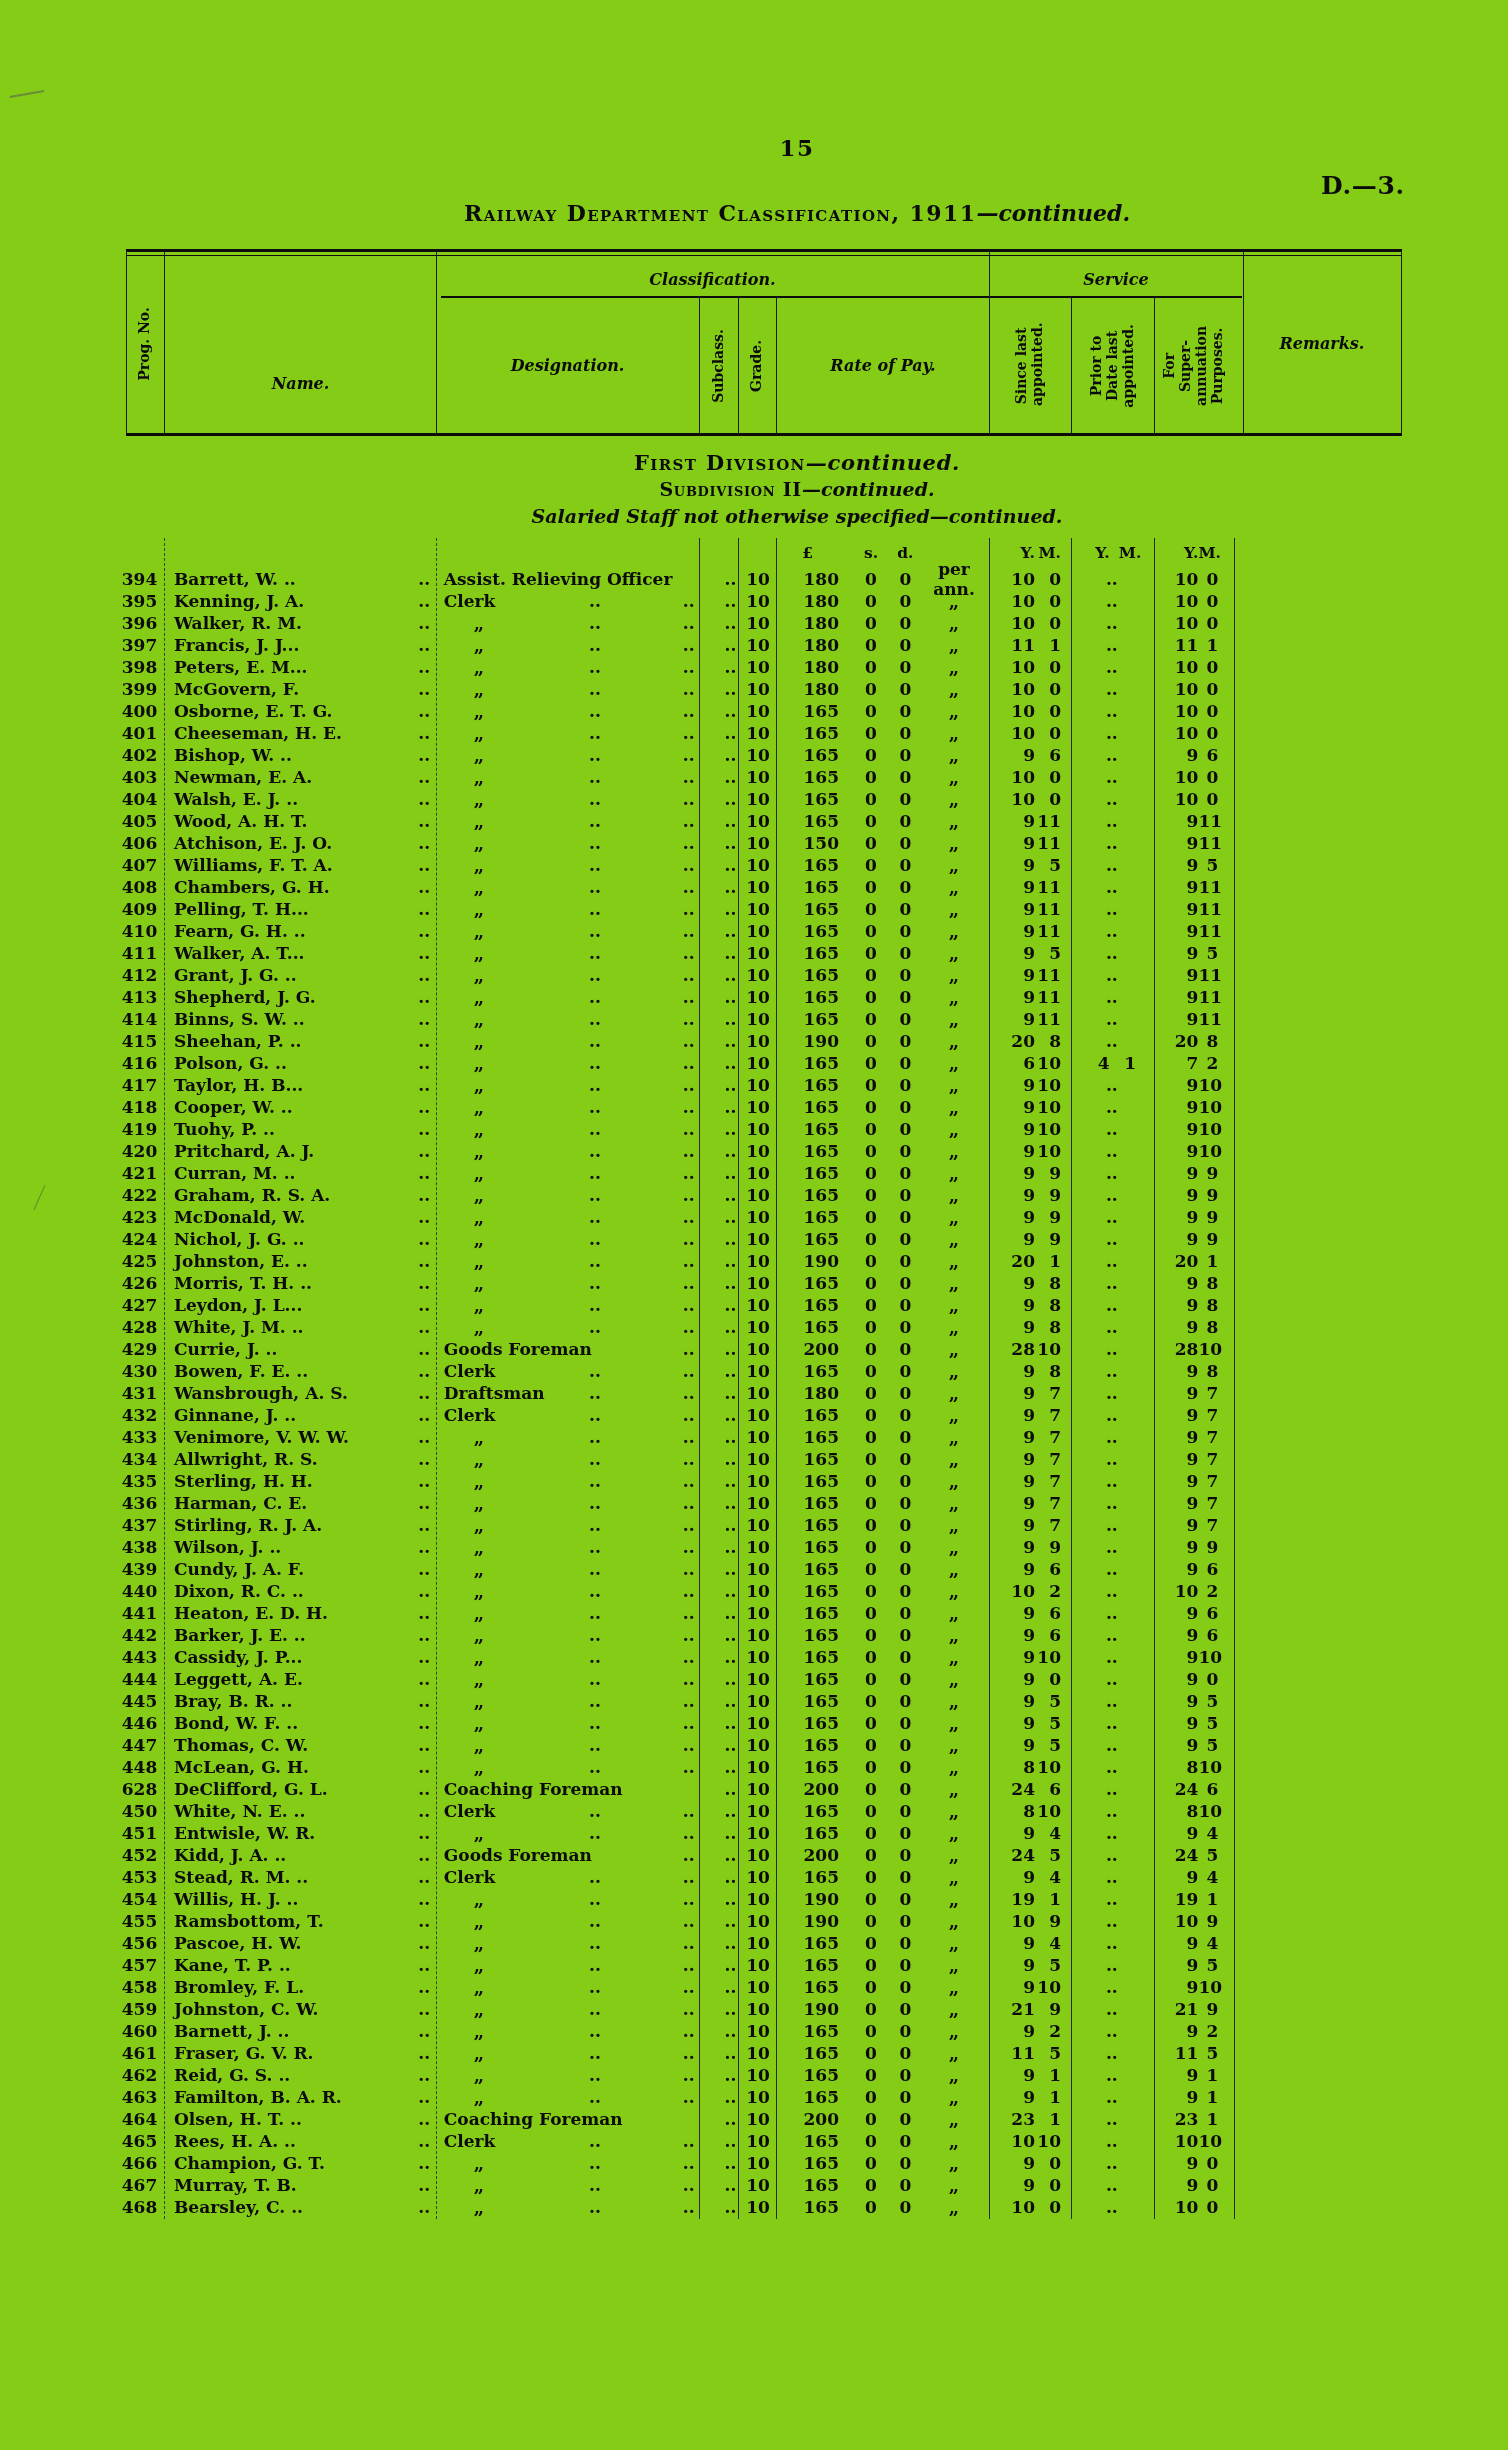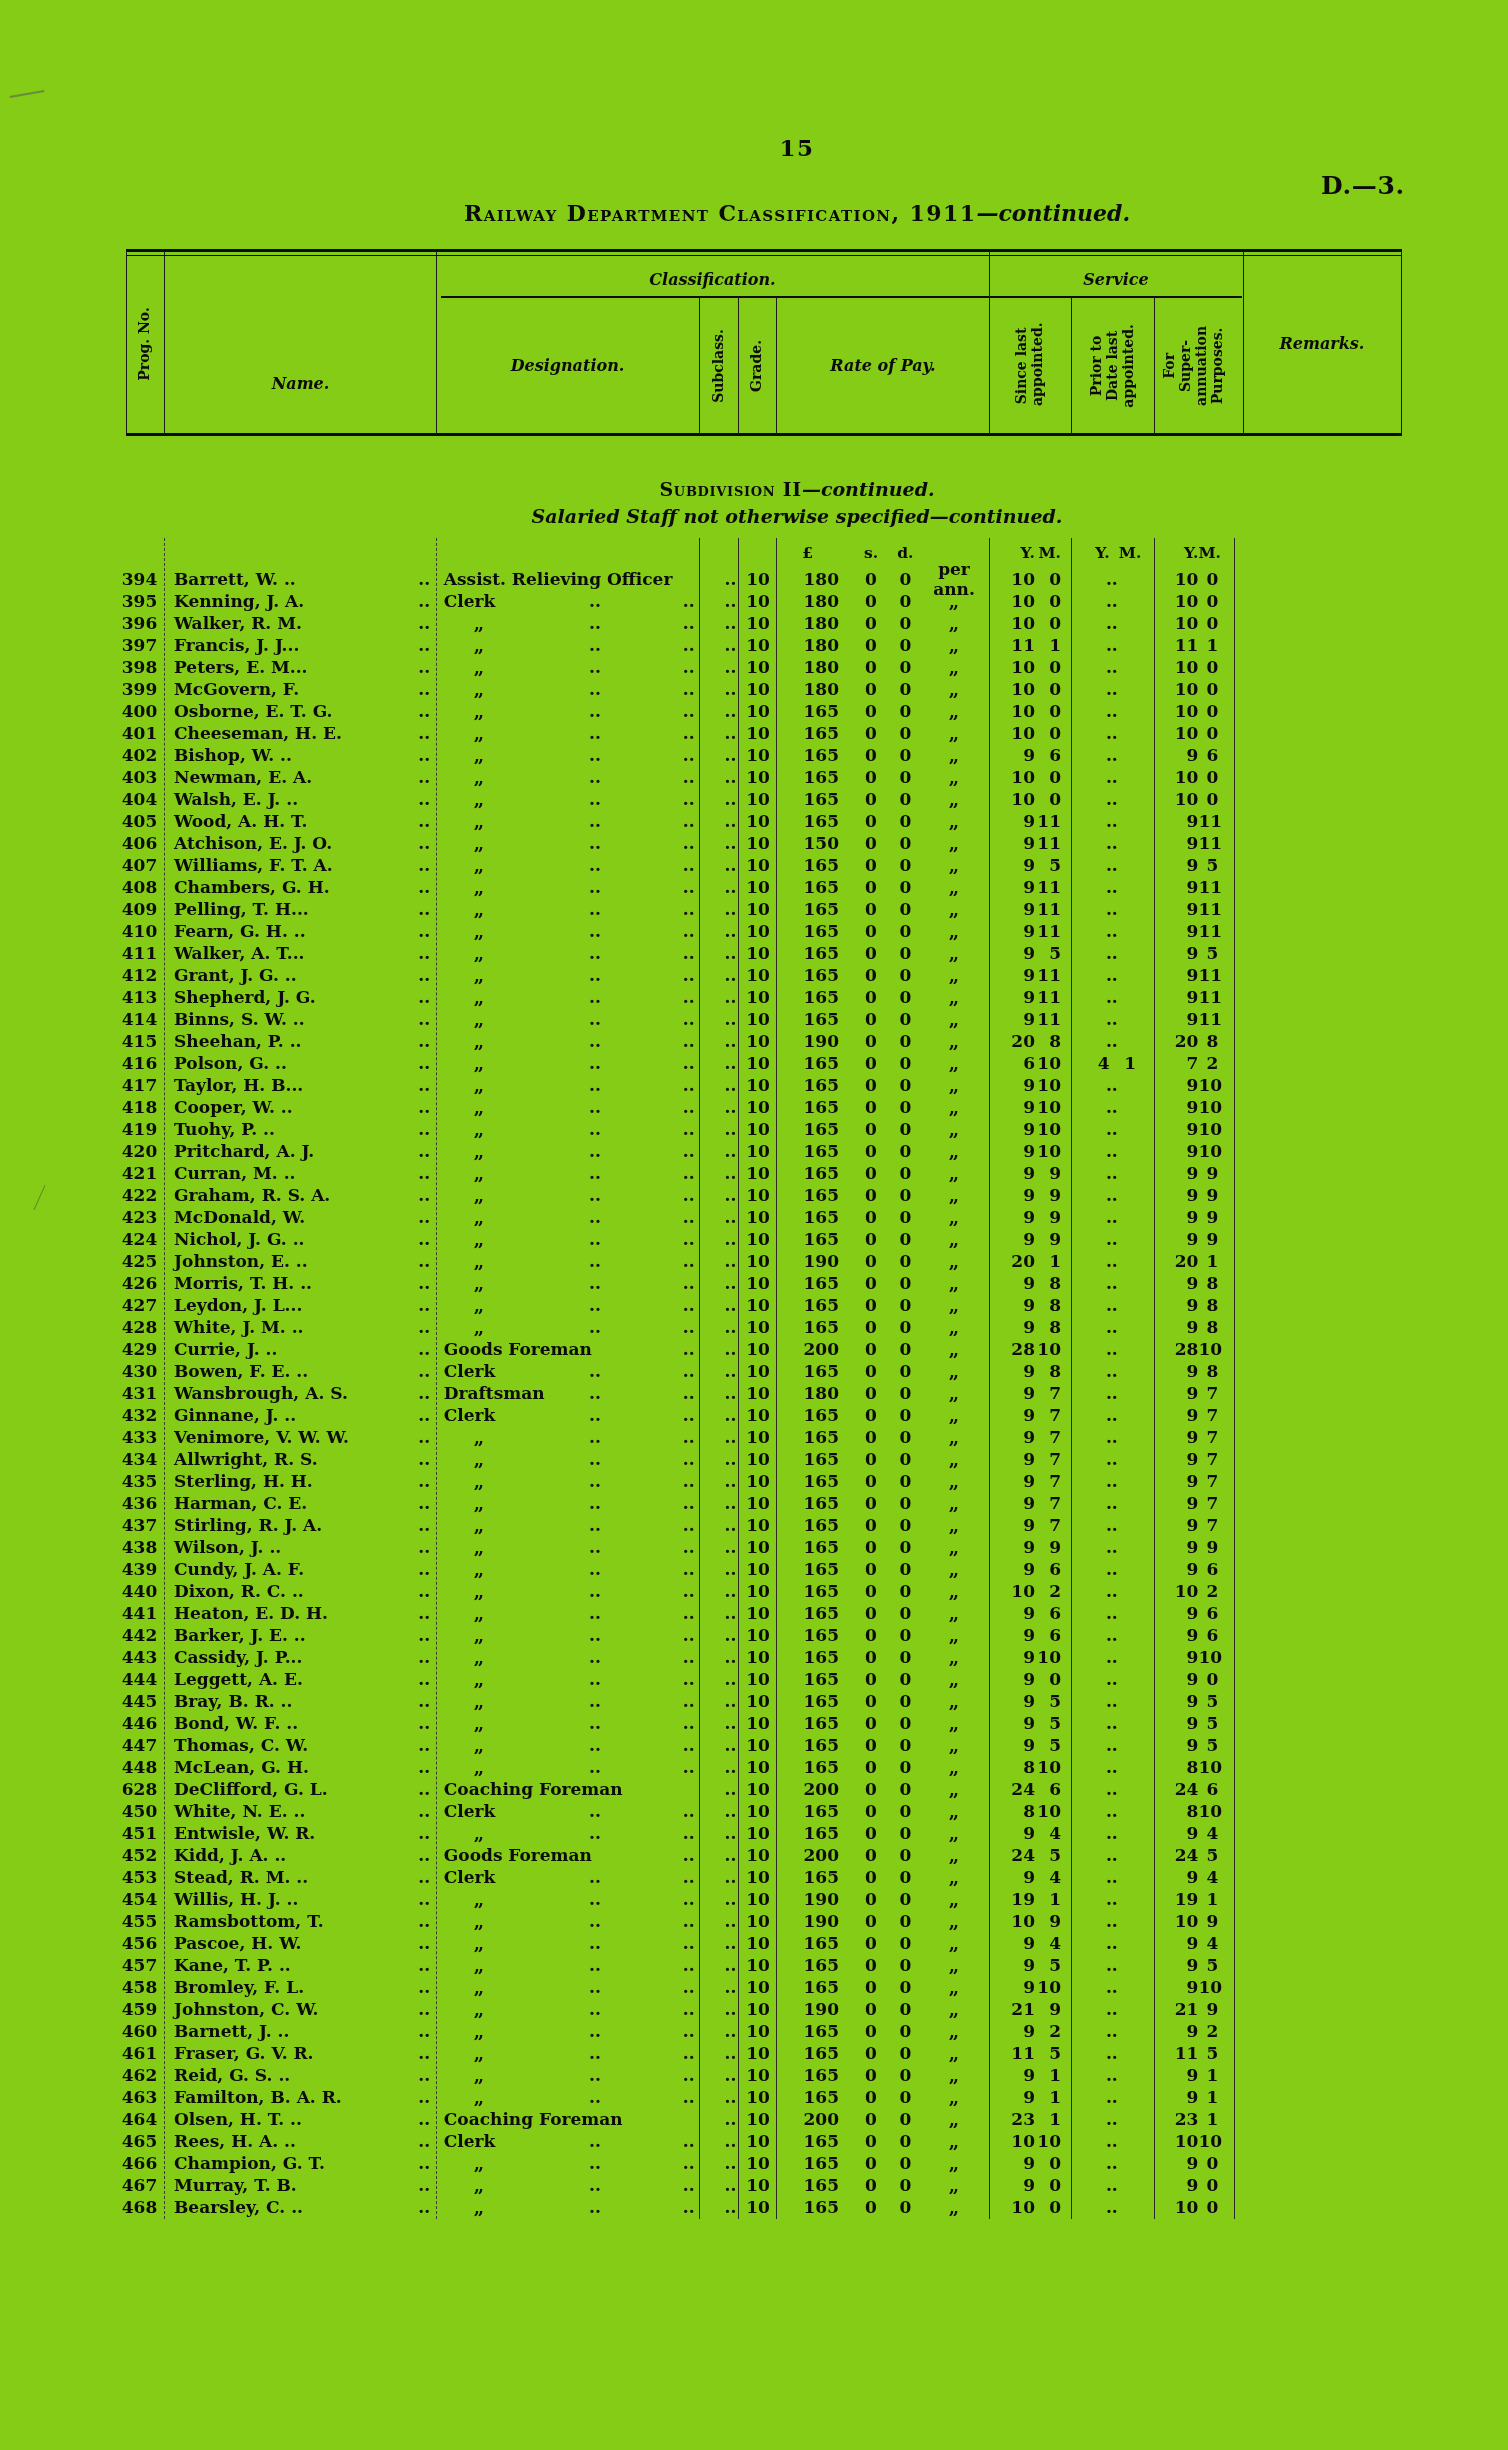--- a/index.html
+++ b/index.html
@@ -104,20 +104,23 @@
     <span class="vtx" style="width:80px;">Since last appointed.</span>
   </div>
   <div class="vcol" style="left:1071px;top:300px;width:83px;height:131px;">
     <span class="vtx" style="width:99px;">Prior to Date last appointed.</span>
   </div>
   <div class="vcol" style="left:1154px;top:300px;width:80px;height:131px;">
     <span class="vtx" style="width:82px;">For Super-annuation Purposes.</span>
   </div>
   <div class="h" style="left:1243px;top:255px;width:158px;height:176px;">Remarks.</div>
 
+  <div class="abs sec1">
+    <span class="sc">First Division</span><span class="it">—continued.</span>
+  </div>
   <div class="abs sec3">Salaried Staff not otherwise specified—continued.</div>
   <div class="abs sec2">
     <span class="sc">Subdivision II</span><span class="it">—continued.</span>
   </div>
 
   <div id="subhead">
     <span class="c prog"></span>
     <span class="c name"></span>
     <span class="c des"></span>
     <span class="c sub"></span>

